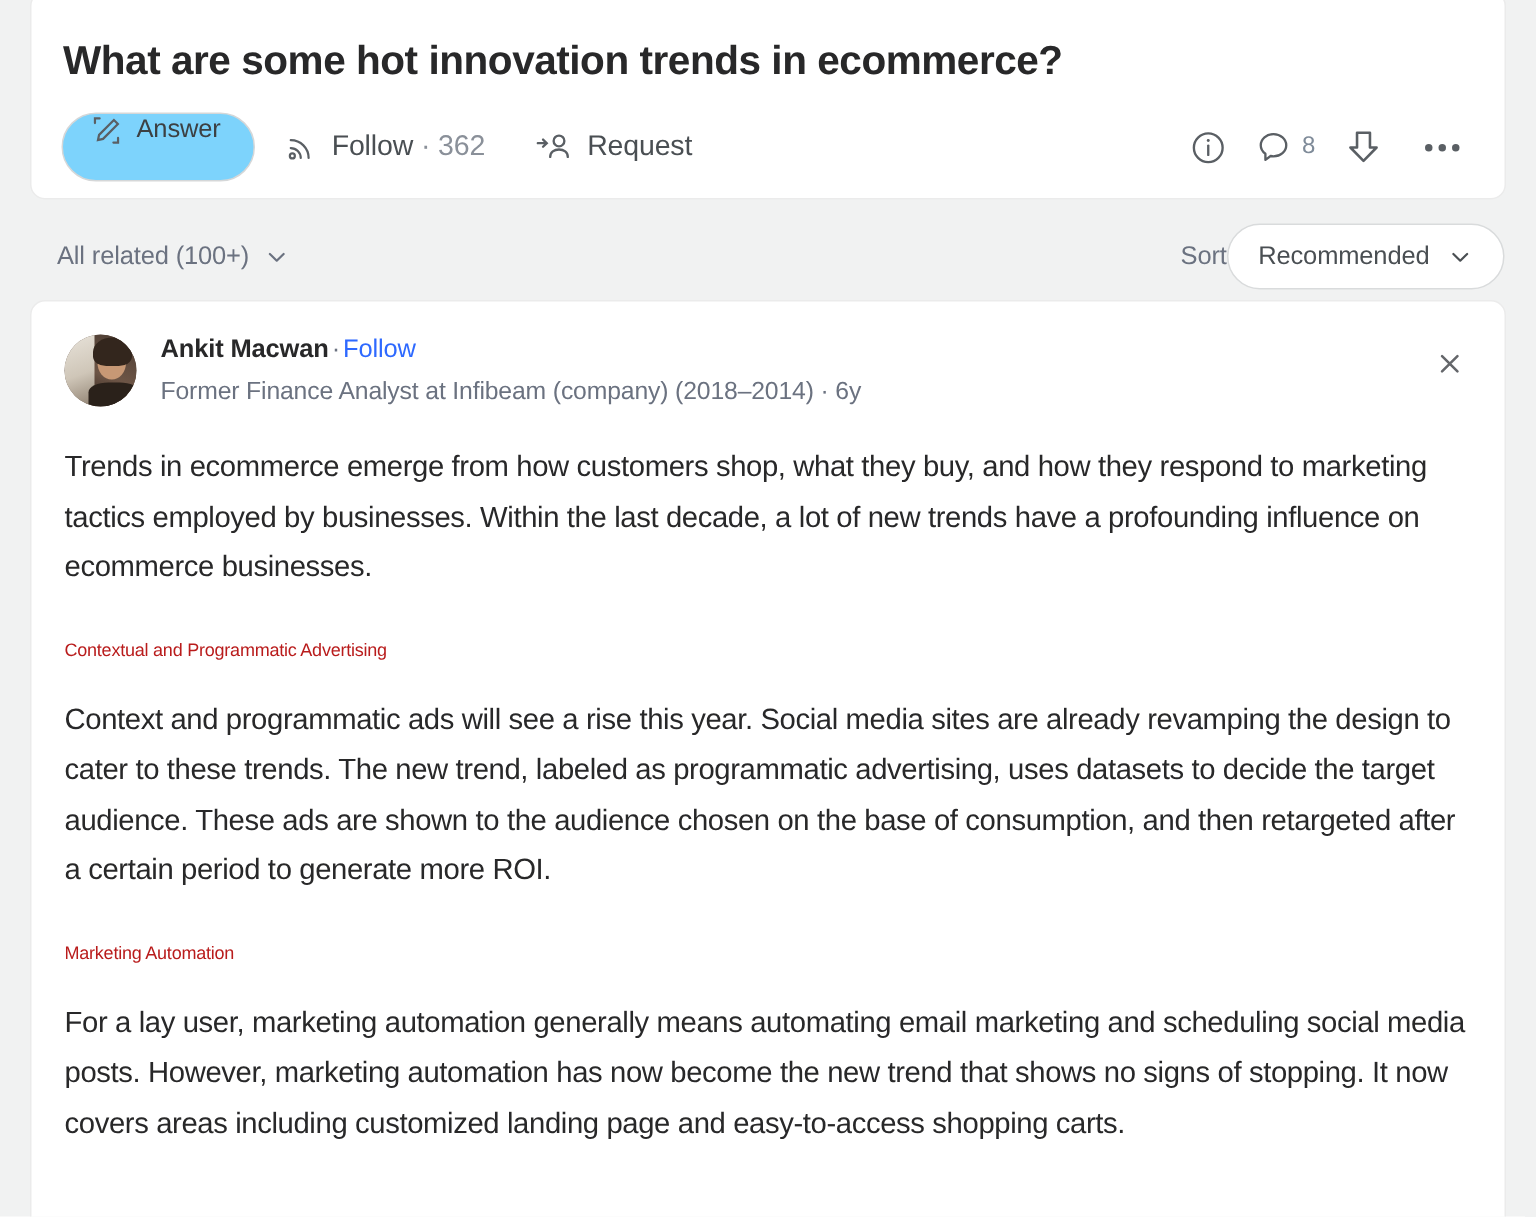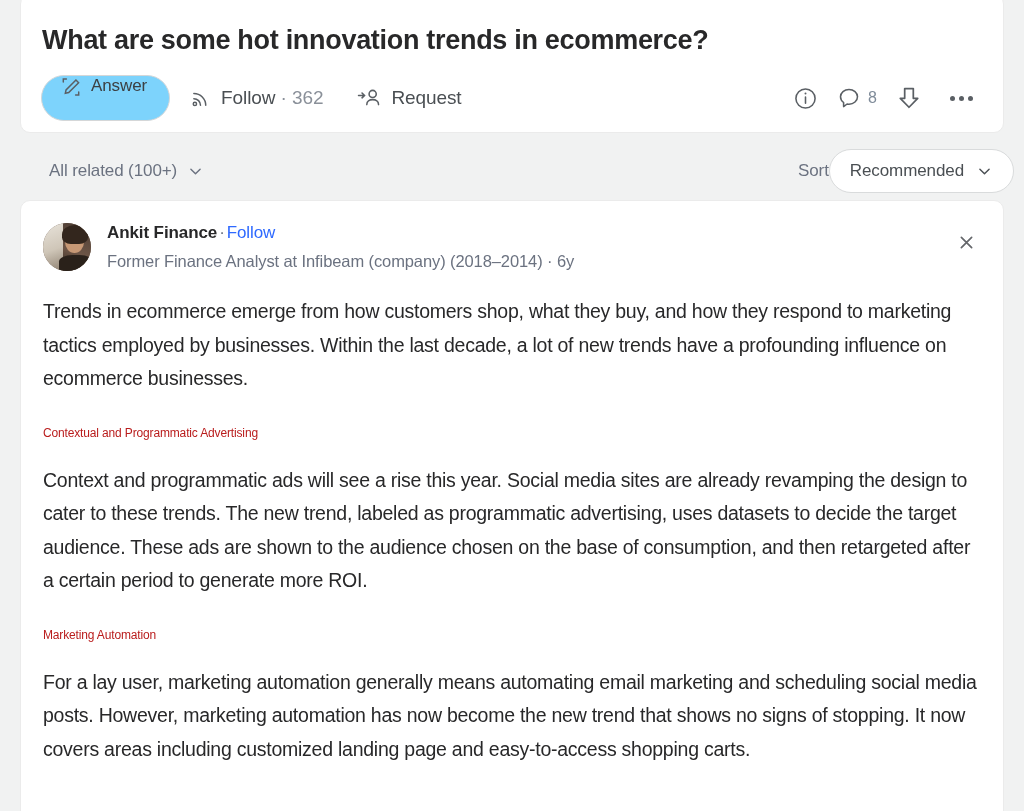--- a/index.html
+++ b/index.html
@@ -128,21 +128,21 @@
     padding: 0 6px;
   }
   .dots i {
     width: 5px; height: 5px; border-radius: 50%;
     background: #5a5f64; display: block;
   }
 
   
   .filter-row {
     position: absolute;
-    left: 31px;
+    left: 20px;
     top: 148px;
     width: 984px;
     height: 46px;
     display: flex;
     align-items: center;
   }
 
   .all-related {
     display: flex;
     align-items: center;
@@ -413,21 +413,21 @@
       <div class="avatar">
         <span class="bg-l"></span>
         <span class="bg-r"></span>
         <span class="face"></span>
         <span class="hair"></span>
         <span class="body"></span>
       </div>
 
       <div class="author-meta">
         <div class="author-line1">
-          <span class="author-name">Ankit Finance</span><span class="author-sep">·</span><span class="follow-link">Follow</span>
+          <span class="author-name">Ankit Macwan</span><span class="author-sep">·</span><span class="follow-link">Follow</span>
         </div>
         <div class="author-line2">Former Finance Analyst at Infibeam (company) (2018–2014) · 6y</div>
       </div>
 
       <button class="close-btn">
         <span>
           <svg width="19" height="19" viewBox="0 0 20 20" fill="none" stroke="#65676b" stroke-width="1.8" stroke-linecap="round">
             <path d="M4.6 4.6 15.4 15.4M15.4 4.6 4.6 15.4"></path>
           </svg>
         </span>

